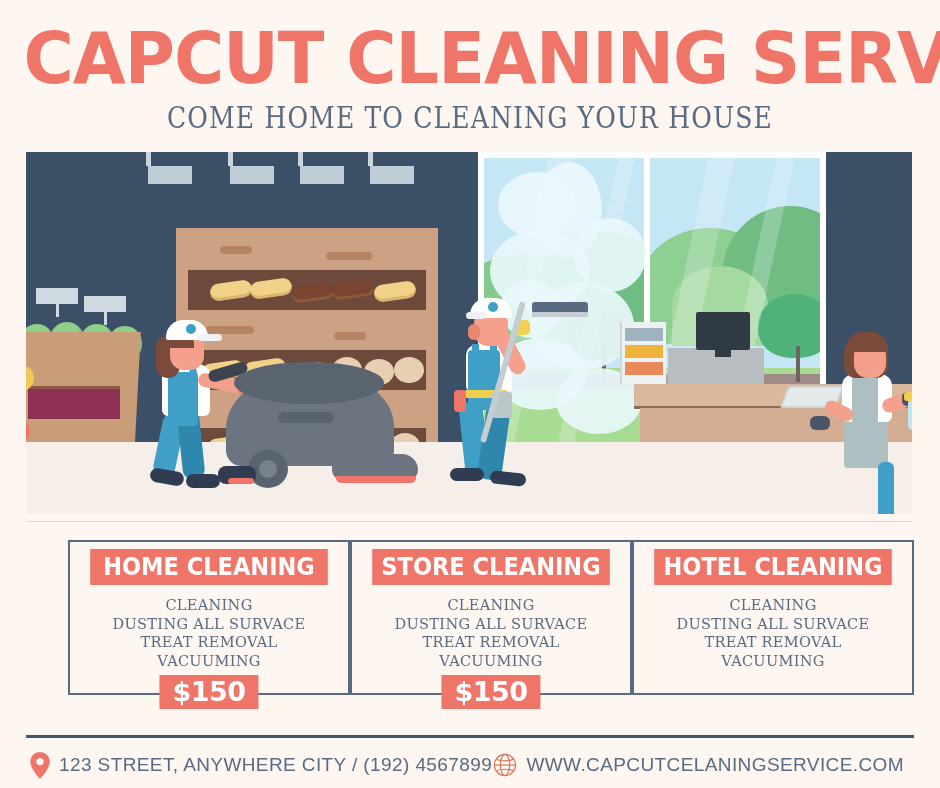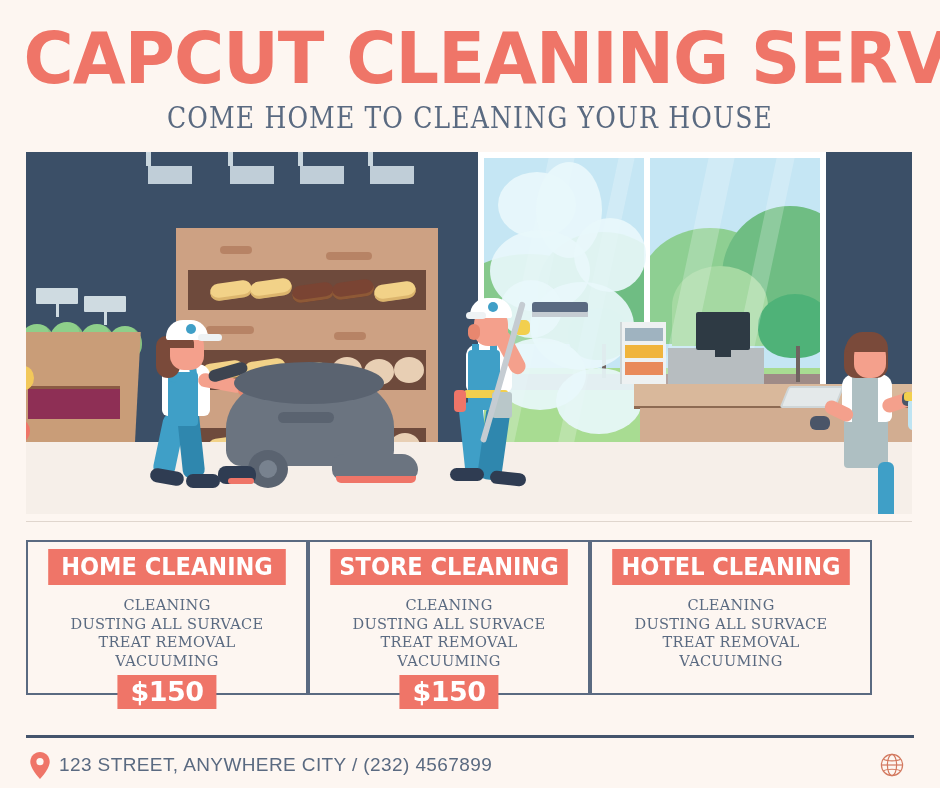--- a/index.html
+++ b/index.html
@@ -348,21 +348,21 @@
     width: 886px; height: 1px;
     background: #e0d6ce;
   }
 
   
   .cards {
     position: absolute;
     left: 26px; top: 540px;
     width: 888px; height: 170px;
     display: flex;
-    justify-content: flex-start;
+    justify-content: flex-end;
   }
   .card {
     position: relative;
     width: 282px;
     height: 155px;
     border: 2px solid #5a6a81;
     background: #fdf6f1;
     box-sizing: border-box;
   }
   .card-banner {
@@ -698,28 +698,29 @@
   </div>
 
   <div class="footer-rule"></div>
   <div class="footer">
 
     <div class="foot-item foot-left">
       <svg class="foot-icon" width="20" height="27" viewBox="0 0 20 27">
         <path d="M10 0C4.6 0 0.3 4.3 0.3 9.7C0.3 17 10 27 10 27S19.7 17 19.7 9.7C19.7 4.3 15.4 0 10 0Z" fill="#ef7568"></path>
         <circle cx="10" cy="9.6" r="3.6" fill="#fdf6f1"></circle>
       </svg>
-      <span>123 STREET, ANYWHERE CITY / (232) 4567899</span>
+      <span>123 STREET, ANYWHERE CITY / (192) 4567899</span>
     </div>
 
     <div class="foot-item foot-right">
       <svg class="foot-icon" width="24" height="24" viewBox="0 0 24 24" fill="none" stroke="#d3795f" stroke-width="1.2">
         <circle cx="12" cy="12" r="10.6"></circle>
         <ellipse cx="12" cy="12" rx="4.6" ry="10.6"></ellipse>
         <line x1="1.4" y1="12" x2="22.6" y2="12"></line>
         <path d="M3.6 6.2 C7 8.3 17 8.3 20.4 6.2"></path>
         <path d="M3.6 17.8 C7 15.7 17 15.7 20.4 17.8"></path>
       </svg>
+      <span>WWW.CAPCUTCELANINGSERVICE.COM</span>
     </div>
 
   </div>
 
 </div>
 
 </body></html>

